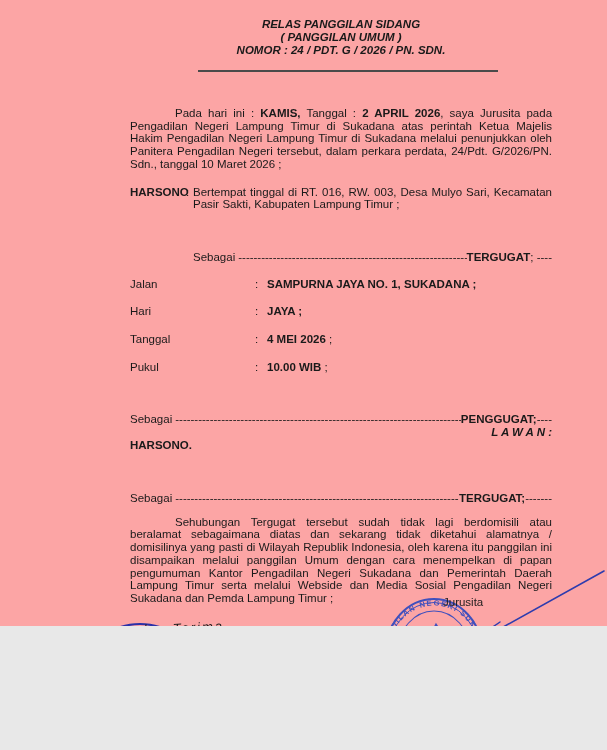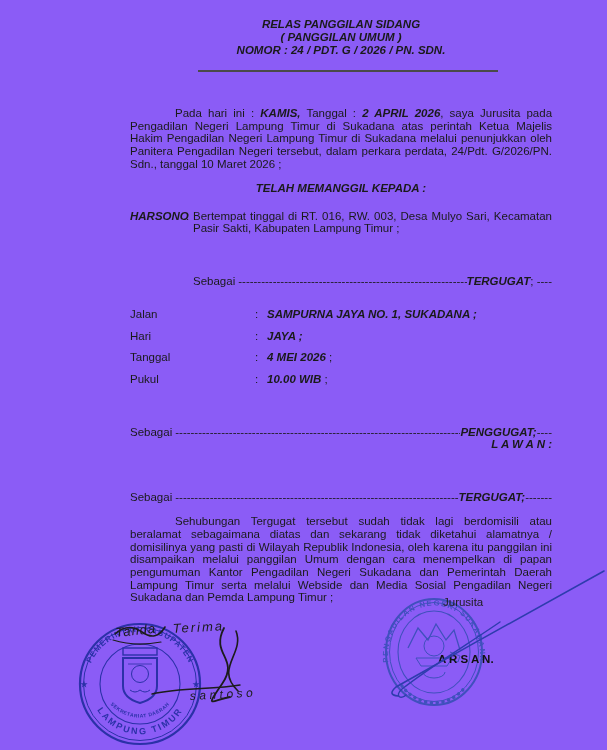--- a/index.html
+++ b/index.html
@@ -1,46 +1,46 @@
 <!DOCTYPE html>
 <html><head>
 <meta charset="utf-8">
 <style>
   html,body{margin:0;padding:0;background:#e8e8e8;}
   .page{
     position:relative;
-    width:607px;height:750px;
+    width:607px;height:626px;
     margin:0 auto;
-    background:#8b5cf6;
+    background:#fca5a5;
     font-family:"Liberation Sans", sans-serif;
     font-size:11.5px;line-height:12.7px;
     color:#1a1a1a;
     overflow:hidden;
   }
   .col{margin-left:130px;margin-right:55px;}
-  .bi{font-weight:bold;font-style:italic;}
+  .bi{font-weight:bold;}
   .jt{text-align:justify;}
 
   .doc-header{padding-top:18px;text-align:center;font-weight:bold;font-style:italic;line-height:13px;}
   .header-rule{width:300px;height:0;border-top:2px solid #4a4a4a;margin-top:13px;margin-left:68px;}
 
   .p-intro{margin-top:35px;text-indent:45px;}
   .section-title{margin-top:9px;text-align:center;font-weight:bold;font-style:italic;}
 
   .def-block{margin-top:15px;display:flex;}
   .def-label{width:52px;flex:0 0 52px;}
   .def-colon{flex:0 0 11px;text-align:center;}
   .def-text{flex:1;}
 
   .dline{display:flex;white-space:nowrap;margin-top:40px;}
   .dashfill{flex:1 1 auto;overflow:hidden;white-space:nowrap;padding:0 3px;min-width:0;}
   .seb-indent{margin-left:63px;}
 
   .p-std{margin-top:16px;}
-  .schedule{margin-top:20px;display:grid;grid-template-columns:125px 12px 1fr;row-gap:9px;}
+  .schedule{margin-top:14px;display:grid;grid-template-columns:125px 12px 1fr;row-gap:15px;}
   .p-pemeriksaan{margin-top:14px;}
 
   .parties{margin-top:10px;}
   .versus{text-align:right;font-weight:bold;font-style:italic;}
 
   .p-sehubungan{text-indent:45px;}
   .p-demikian{margin-top:13px;text-indent:45px;}
 
   .sig-zone{position:absolute;left:0;top:560px;width:607px;height:190px;}
   .stamps-svg,.sign-svg{position:absolute;left:0;top:0;width:607px;height:190px;}
@@ -55,21 +55,20 @@
 
   <div class="col doc-header">
     <div>RELAS PANGGILAN SIDANG</div>
     <div>( PANGGILAN UMUM )</div>
     <div>NOMOR : 24 / PDT. G / 2026 / PN. SDN.</div>
     <div class="header-rule"></div>
   </div>
 
   <p class="col p-intro jt"><span>Pada hari ini : </span><span class="bi">KAMIS,</span><span> Tanggal : </span><span class="bi">2 APRIL 2026</span><span>, saya Jurusita pada Pengadilan Negeri Lampung Timur di Sukadana atas perintah Ketua Majelis Hakim Pengadilan Negeri Lampung Timur di Sukadana melalui penunjukkan oleh Panitera Pengadilan Negeri tersebut, dalam perkara perdata, 24/Pdt. G/2026/PN. Sdn., tanggal 10 Maret 2026 ;</span></p>
 
-  <div class="col section-title">TELAH MEMANGGIL KEPADA :</div>
 
   <div class="col def-block">
     <span class="def-label bi">HARSONO</span>
     <span class="def-colon">:</span>
     <span class="def-text jt">Bertempat tinggal di RT. 016, RW. 003, Desa Mulyo Sari, Kecamatan Pasir Sakti, Kabupaten Lampung Timur ;</span>
   </div>
   <div class="col">
     <div class="dline seb-indent">
       <span>Sebagai</span>
       <span class="dashfill">------------------------------------------------------------------------------------------------------------------------------------------------------</span>
@@ -99,20 +98,21 @@
 
 
   <div class="col parties">
     <div class="dline">
       <span>Sebagai</span>
       <span class="dashfill">------------------------------------------------------------------------------------------------------------------------------------------------------</span>
       <span class="bi">PENGGUGAT;</span>
       <span> ----</span>
     </div>
     <div class="versus">L A W A N :</div>
+    <div class="bi">HARSONO.</div>
     <div class="dline">
       <span>Sebagai</span>
       <span class="dashfill">------------------------------------------------------------------------------------------------------------------------------------------------------</span>
       <span class="bi">TERGUGAT;</span>
       <span> -------</span>
     </div>
   </div>
 
   <p class="col p-sehubungan jt">Sehubungan Tergugat tersebut sudah tidak lagi berdomisili atau  beralamat sebagaimana diatas dan sekarang tidak diketahui alamatnya / domisilinya yang pasti di Wilayah Republik Indonesia, oleh karena itu panggilan ini disampaikan melalui panggilan Umum dengan cara menempelkan di papan pengumuman Kantor Pengadilan Negeri Sukadana dan Pemerintah Daerah Lampung Timur  serta melalui Webside dan Media Sosial Pengadilan Negeri Sukadana dan Pemda Lampung Timur ;</p>
 

